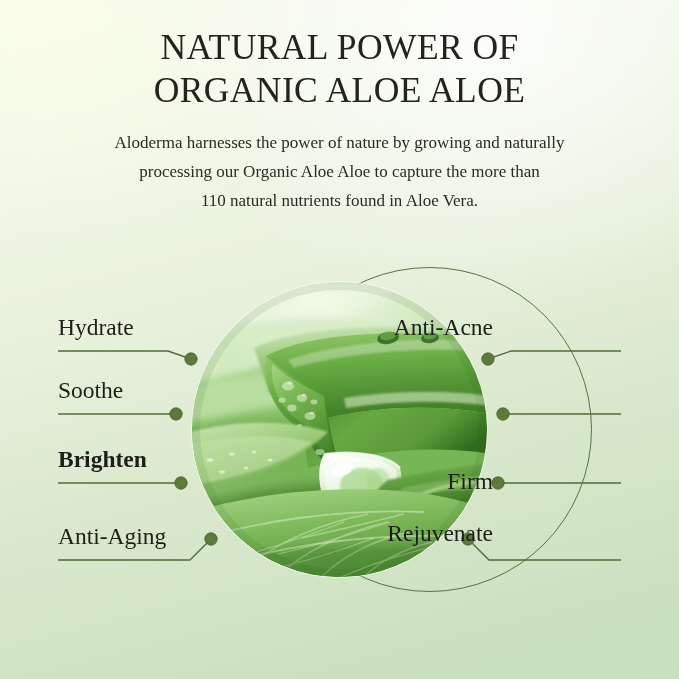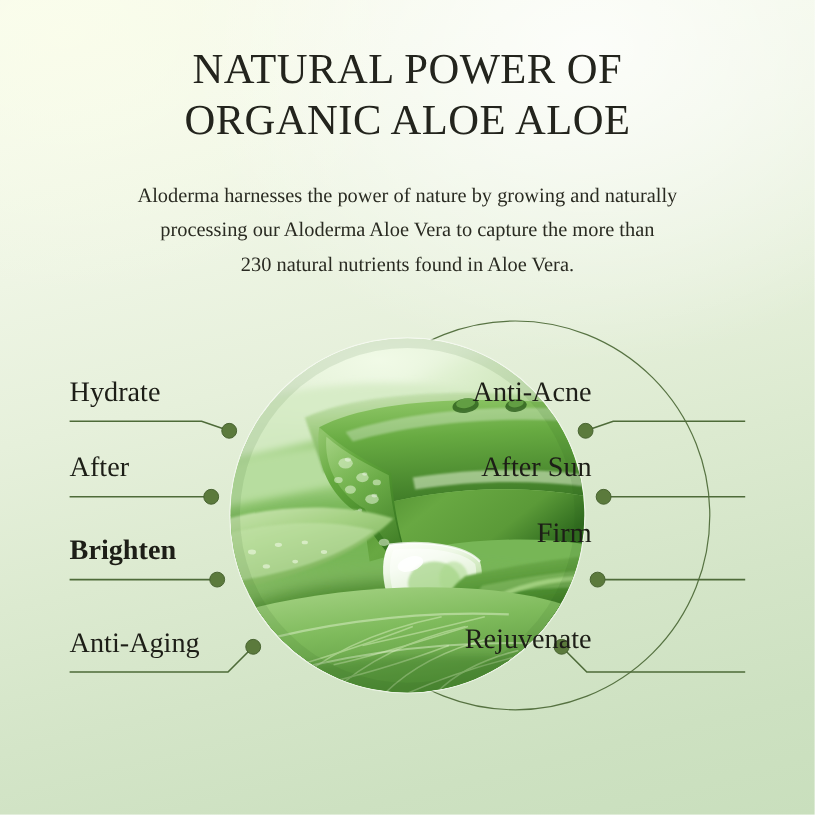--- a/index.html
+++ b/index.html
@@ -39,21 +39,21 @@
 
   
   .header {
     position: absolute;
     left: 0;
     top: 0;
     width: 679px;
     text-align: center;
   }
   .title {
-    margin: 10px;
+    margin: 0;
     padding-top: 26px;
     font-size: 35.5px;
     line-height: 43px;
     letter-spacing: 0.4px;
     font-weight: 400;
     color: #23241d;
     font-family: "Liberation Serif", "DejaVu Serif", serif;
   }
   .title .ln {
     display: block;
@@ -142,22 +142,22 @@
 
   <div class="bg-sheen"></div>
 
   <div class="header">
     <h1 class="title">
       <span class="ln">NATURAL POWER OF</span>
       <span class="ln">ORGANIC ALOE ALOE</span>
     </h1>
     <p class="subtitle">
       <span class="ln">Aloderma harnesses the power of nature by growing and naturally</span>
-      <span class="ln">processing our Aloderma Aloe Vera to capture the more than</span>
-      <span class="ln">230 natural nutrients found in Aloe Vera.</span>
+      <span class="ln">processing our Organic Aloe Aloe to capture the more than</span>
+      <span class="ln">110 natural nutrients found in Aloe Vera.</span>
     </p>
   </div>
 
   <div class="circle-wrap">
 
     <div class="outer-ring"></div>
 
     <div class="photo-circle">
       <svg width="295" height="295" viewBox="0 0 295 295">
         <defs>
@@ -390,23 +390,22 @@
       <circle class="conn-dot" cx="181" cy="483" r="6.2"></circle>
       <circle class="conn-dot" cx="211" cy="539" r="6.2"></circle>
 
       <circle class="conn-dot" cx="488" cy="359" r="6.2"></circle>
       <circle class="conn-dot" cx="503" cy="414" r="6.2"></circle>
       <circle class="conn-dot" cx="498" cy="483" r="6.2"></circle>
       <circle class="conn-dot" cx="468" cy="539" r="6.2"></circle>
     </svg>
 
     <div class="label left" style="top:314px;">Hydrate</div>
-    <div class="label left" style="top:377px;">After</div>
+    <div class="label left" style="top:377px;">Soothe</div>
     <div class="label left" style="top:446px;font-weight:bold;">Brighten</div>
     <div class="label left" style="top:523px;">Anti-Aging</div>
 
     <div class="label right" style="top:314px;">Anti-Acne</div>
-    <div class="label right" style="top:377px;">After Sun</div>
-    <div class="label right" style="top:432px;">Firm</div>
+    <div class="label right" style="top:468px;">Firm</div>
     <div class="label right" style="top:520px;">Rejuvenate</div>
 
   </div>
 </div>
 
 </body></html>

